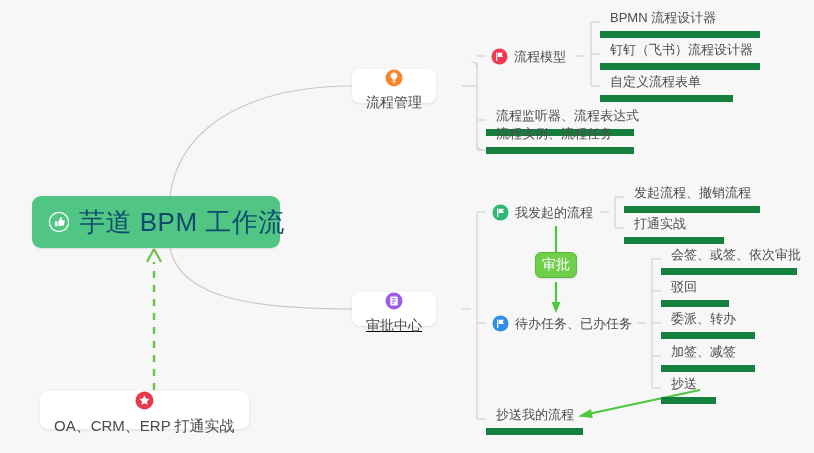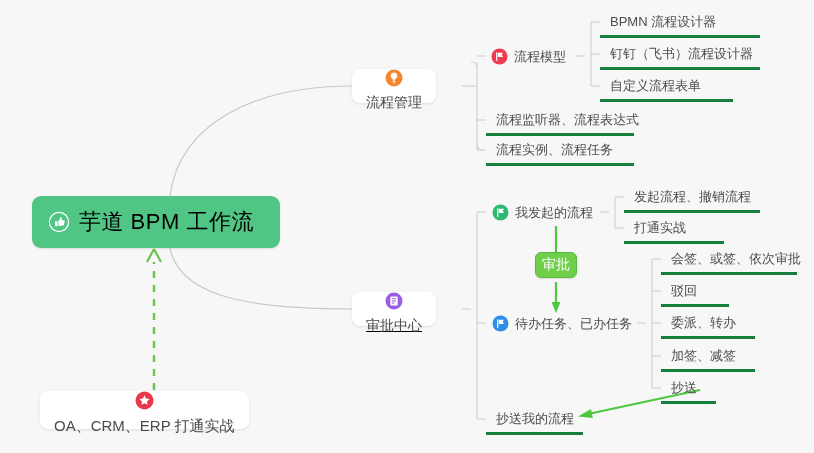--- a/index.html
+++ b/index.html
@@ -15,21 +15,21 @@
   
   .node{position:absolute;box-sizing:border-box;white-space:nowrap;}
 
   .root{
     left:32px;top:196px;width:248px;height:52px;
     background:#51c584;border-radius:9px;
     display:flex;align-items:center;gap:9px;
     padding:0 16px;
     box-shadow:0 1px 2px rgba(0,0,0,.10);
   }
-  .root .label{color:#000000;font-size:22px;letter-spacing:.5px;}
+  .root .label{color:#0c4a6e;font-size:26px;letter-spacing:.5px;}
 
   .card{
     background:#ffffff;border-radius:8px;
     display:flex;align-items:center;gap:7px;
     padding:0 14px;height:34px;
     box-shadow:0 1px 3px rgba(0,0,0,.10);
     flex-direction:column;
   }
   .card .label{color:#4a4a4a;font-size:14px;}
 
@@ -37,21 +37,21 @@
     display:flex;align-items:center;gap:6px;
     height:29px;padding:0 10px 0 2px;
     background:transparent;
   }
   .plain .label{color:#4d4d4d;font-size:13px;}
 
   
   .leaf{
     display:flex;align-items:flex-end;
     height:30px;padding:0 10px 4px 10px;
-    border-bottom:3px solid #15803d;
+    border-bottom:7px solid #15803d;
     color:#4d4d4d;font-size:13px;
     background:transparent;
   }
 
   .badge{
     background:#6fcf4a;border:1px solid #5cb83a;border-radius:6px;
     color:#ffffff;font-size:14px;
     display:flex;align-items:center;justify-content:center;
     width:42px;height:26px;
     box-shadow:0 1px 2px rgba(0,0,0,.10);
@@ -161,21 +161,21 @@
       </svg>
     </span>
     <span class="label">流程模型</span>
   </div>
 
   <div class="node leaf" style="left:600px;top:8px;width:160px;">BPMN 流程设计器</div>
   <div class="node leaf" style="left:600px;top:40px;width:160px;">钉钉（飞书）流程设计器</div>
   <div class="node leaf" style="left:600px;top:72px;width:133px;">自定义流程表单</div>
 
   <div class="node leaf" style="left:486px;top:106px;width:148px;">流程监听器、流程表达式</div>
-  <div class="node leaf" style="left:486px;top:136px;width:148px;">流程实例、流程任务</div>
+  <div class="node leaf" style="left:486px;top:124px;width:148px;">流程实例、流程任务</div>
 
   <div class="node card" style="left:352px;top:292px;text-decoration:underline;">
     <span class="ic">
       <svg width="18" height="18" viewBox="0 0 18 18">
         <circle cx="9" cy="9" r="8.5" fill="#9b5de5"></circle>
         <rect x="5.3" y="4.4" width="7.4" height="9.2" rx="1.1" fill="#ffffff"></rect>
         <rect x="6.8" y="6.3" width="4.4" height="1.05" rx=".5" fill="#9b5de5"></rect>
         <rect x="6.8" y="8.4" width="4.4" height="1.05" rx=".5" fill="#9b5de5"></rect>
         <rect x="6.8" y="10.5" width="2.8" height="1.05" rx=".5" fill="#9b5de5"></rect>
       </svg>

